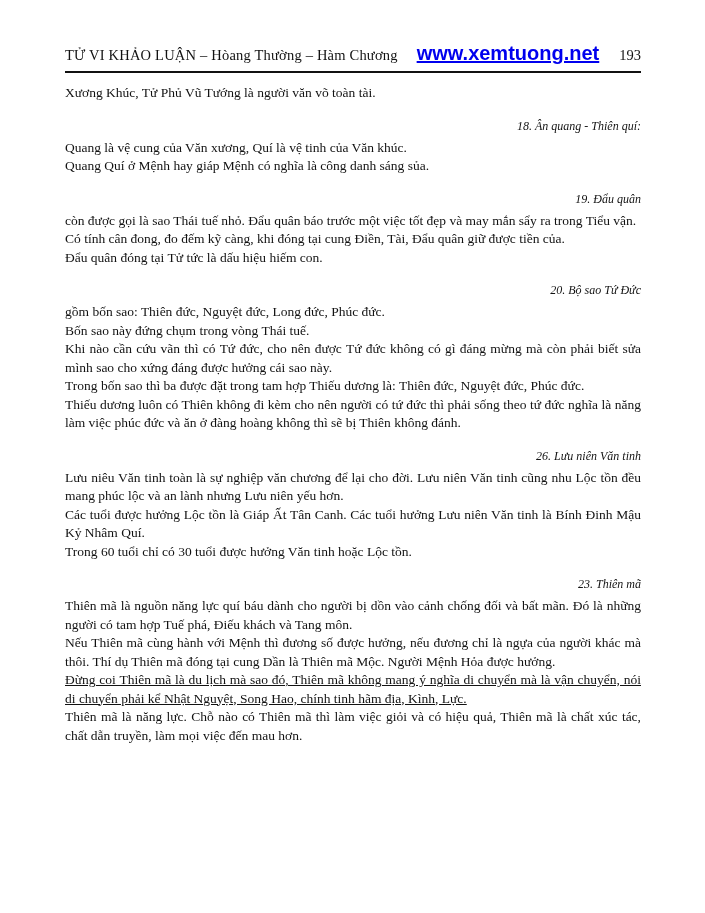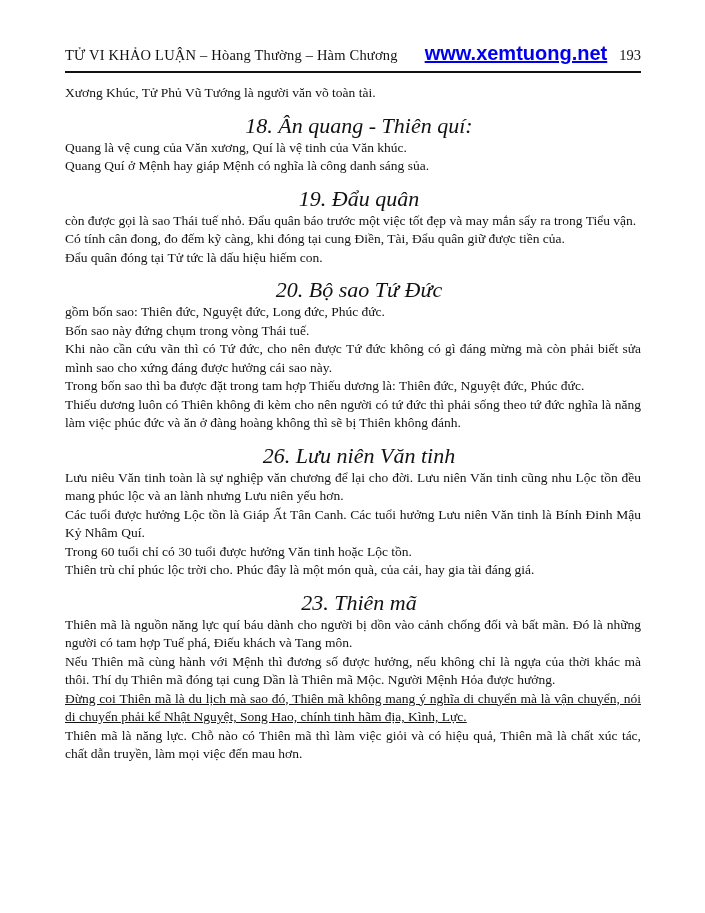--- a/index.html
+++ b/index.html
@@ -17,34 +17,34 @@
     display: flex; align-items: baseline;
     font-size: 14.5px; white-space: nowrap;
   }
   .header-title { flex: 1 1 auto; letter-spacing: 0.2px; }
   .header-link {
     font-family: "Liberation Sans", "DejaVu Sans", sans-serif;
     font-weight: bold; font-size: 20px;
     text-decoration: underline;
     cursor: pointer;
   }
-  .header-page { margin-left: 12px; }
+  .header-page { margin-left: 20px; }
   .header-rule { border-bottom: 2px solid #111111; margin-top: 6px; }
   .content {
     margin-top: 11px;
     font-size: 13.5px;
     line-height: 18.5px;
     text-align: justify;
   }
   .content p { margin: 0; }
   .section-heading {
-    font-size: 22px; font-style: italic; font-weight: normal;
+    font-size: 12px; font-style: italic; font-weight: normal;
     line-height: 22px;
     margin: 12px 0 2px 12px;
-    text-align: center;
+    text-align: right;
   }
   .section:first-child .section-heading { display: none; }
   .underlined { text-decoration: underline; }
 </style>
 </head>
 <body>
 
 <div class="page">
   <div class="inner">
     <div class="header">
@@ -89,28 +89,27 @@
             <p>Thiếu dương luôn có Thiên không đi kèm cho nên người có tứ đức thì phải sống theo tứ đức nghĩa là năng làm việc phúc đức và ăn ở đàng hoàng không thì sẽ bị Thiên không đánh.</p>
           </div>
   </div>
 
   <div class="section">
     <h2 class="section-heading">26. Lưu niên Văn tinh</h2>
     <div class="section-paragraphs">
             <p>Lưu niêu Văn tinh toàn là sự nghiệp văn chương để lại cho đời. Lưu niên Văn tinh cũng nhu Lộc tồn đều mang phúc lộc và an lành nhưng Lưu niên yếu hơn.</p>
             <p>Các tuổi được hưởng Lộc tồn là Giáp Ất Tân Canh. Các tuổi hưởng Lưu niên Văn tinh là Bính Đinh Mậu Kỷ Nhâm Quí.</p>
             <p>Trong 60 tuổi chỉ có 30 tuổi được hưởng Văn tinh hoặc Lộc tồn.</p>
-            <p>Thiên trù chỉ phúc lộc trời cho. Phúc đây là một món quà, của cải, hay gia tài đáng giá.</p>
           </div>
   </div>
 
   <div class="section">
     <h2 class="section-heading">23. Thiên mã</h2>
     <div class="section-paragraphs">
             <p>Thiên mã là nguồn năng lực quí báu dành cho người bị dồn vào cảnh chống đối và bất mãn. Đó là những người có tam hợp Tuế phá, Điếu khách và Tang môn.</p>
-            <p>Nếu Thiên mã cùng hành với Mệnh thì đương số được hưởng, nếu không chỉ là ngựa của thời khác mà thôi. Thí dụ Thiên mã đóng tại cung Dần là Thiên mã Mộc. Người Mệnh Hỏa được hưởng.</p>
+            <p>Nếu Thiên mã cùng hành với Mệnh thì đương số được hưởng, nếu đương chỉ là ngựa của người khác mà thôi. Thí dụ Thiên mã đóng tại cung Dần là Thiên mã Mộc. Người Mệnh Hỏa được hưởng.</p>
             <p class="underlined">Đừng coi Thiên mã là du lịch mà sao đó, Thiên mã không mang ý nghĩa di chuyển mà là vận chuyển, nói di chuyển phải kể Nhật Nguyệt, Song Hao, chính tinh hãm địa, Kình, Lực.</p>
             <p>Thiên mã là năng lực. Chỗ nào có Thiên mã thì làm việc giỏi và có hiệu quả, Thiên mã là chất xúc tác, chất dẫn truyền, làm mọi việc đến mau hơn.</p>
           </div>
   </div>
 </div>
   </div>
 </div>
 
 </body></html>

